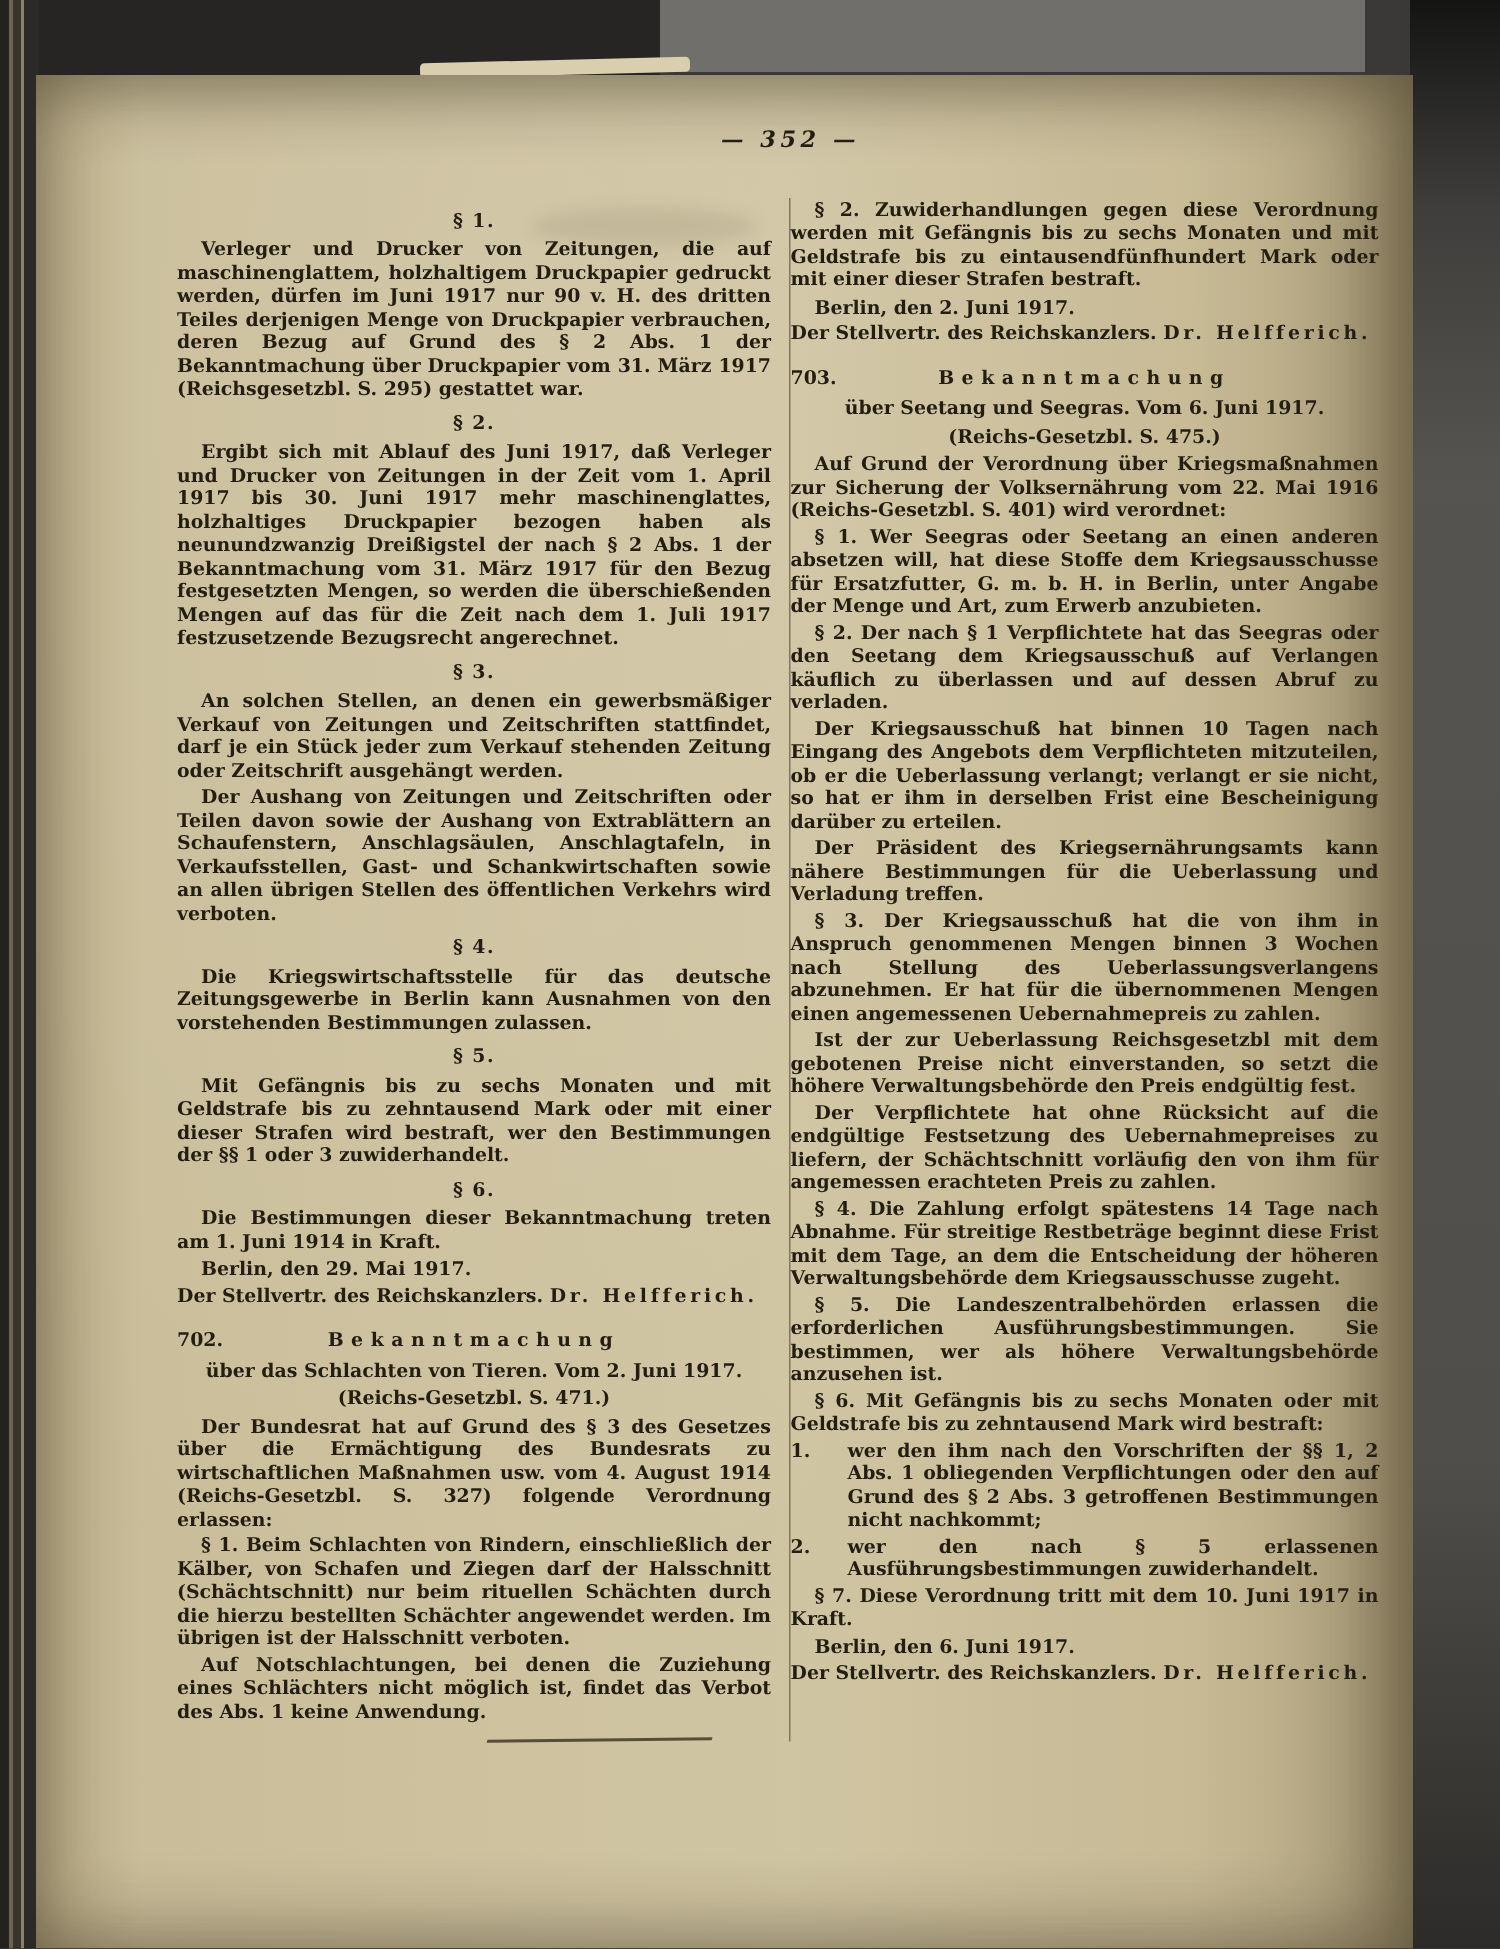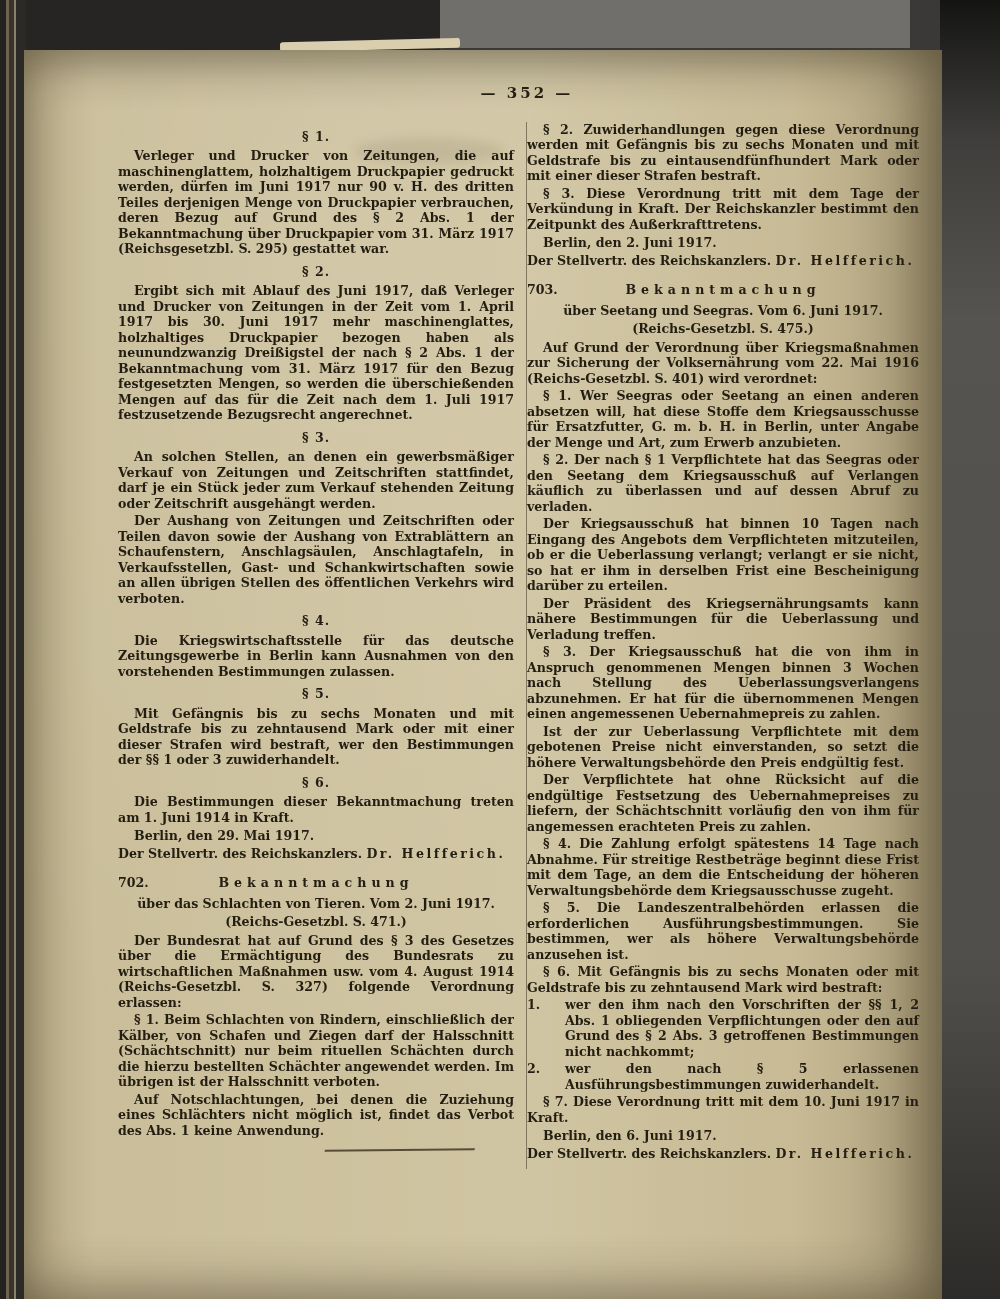--- a/index.html
+++ b/index.html
@@ -27,21 +27,21 @@
            linear-gradient(90deg,#b3a681 0,#cabe9a 70px,#d0c5a2 55%,#c7ba95 84%,#ab9e7a 100%);
          box-shadow: inset 0 14px 40px rgba(40,32,18,.28), inset -34px 0 55px rgba(55,45,25,.30),
                      inset 0 -20px 45px rgba(55,45,25,.18);}
   .smudge{position:absolute;left:330px;top:88px;width:150px;height:26px;border-radius:50%;
           background:rgba(70,60,40,.10);filter:blur(5px);}
 
   
   .content{position:absolute;left:94px;top:30px;width:818px;color:#241e12;
            font-weight:700;font-size:12.6px;line-height:15.5px;
            text-rendering:optimizeLegibility;hyphens:auto;}
-  .pagenum{text-align:center;font-size:15px;letter-spacing:3px;margin:6px 0 20px;}
+  .pagenum{text-align:center;font-size:15px;letter-spacing:3px;margin:6px 0 30px;font-style:italic;}
   .cols{display:flex;}
   .col{width:396px;}
   .col.right{width:392px;border-left:1px solid rgba(62,52,32,.55);margin-left:12px;}
 
   .blk{margin:0 0 2px;}
   .para{text-align:justify;text-indent:16px;}
   .sec{text-align:center;margin:7px 0 4px;letter-spacing:1px;}
   .numhead{position:relative;text-align:center;margin:14px 0 5px;}
   .nh-num{position:absolute;left:0;}
   .nh-text{letter-spacing:5px;}
@@ -90,33 +90,32 @@
             <div class="blk numhead"><span class="nh-num">702.</span><span class="nh-text">Bekanntmachung</span></div>
             <div class="blk subhead">über das Schlachten von Tieren. Vom 2. Juni 1917.</div>
             <div class="blk subhead">(Reichs-Gesetzbl. S. 471.)</div>
             <div class="blk para">Der Bundesrat hat auf Grund des § 3 des Gesetzes über die Ermächtigung des Bundesrats zu wirtschaftlichen Maßnahmen usw. vom 4. August 1914 (Reichs-Gesetzbl. S. 327) folgende Verordnung erlassen:</div>
             <div class="blk para">§ 1. Beim Schlachten von Rindern, einschließlich der Kälber, von Schafen und Ziegen darf der Halsschnitt (Schächtschnitt) nur beim rituellen Schächten durch die hierzu bestellten Schächter angewendet werden. Im übrigen ist der Halsschnitt verboten.</div>
             <div class="blk para">Auf Notschlachtungen, bei denen die Zuziehung eines Schlächters nicht möglich ist, findet das Verbot des Abs. 1 keine Anwendung.</div>
             <div class="blk flourish"></div>
           </div>
         <div class="col right">
             <div class="blk para">§ 2. Zuwiderhandlungen gegen diese Verordnung werden mit Gefängnis bis zu sechs Monaten und mit Geldstrafe bis zu eintausendfünfhundert Mark oder mit einer dieser Strafen bestraft.</div>
-            <div class="blk para">§ 3. Diese Verordnung tritt mit dem Tage der Verkündung in Kraft. Der Reichskanzler bestimmt den Zeitpunkt des Außerkrafttretens.</div>
             <div class="blk date">Berlin, den 2. Juni 1917.</div>
             <div class="blk sig"><span class="sig-pre">Der Stellvertr. des Reichskanzlers.</span> <span class="sig-name">Dr. Helfferich.</span></div>
             <div class="blk numhead"><span class="nh-num">703.</span><span class="nh-text">Bekanntmachung</span></div>
             <div class="blk subhead">über Seetang und Seegras. Vom 6. Juni 1917.</div>
             <div class="blk subhead">(Reichs-Gesetzbl. S. 475.)</div>
             <div class="blk para">Auf Grund der Verordnung über Kriegsmaßnahmen zur Sicherung der Volksernährung vom 22. Mai 1916 (Reichs-Gesetzbl. S. 401) wird verordnet:</div>
             <div class="blk para">§ 1. Wer Seegras oder Seetang an einen anderen absetzen will, hat diese Stoffe dem Kriegsausschusse für Ersatzfutter, G. m. b. H. in Berlin, unter Angabe der Menge und Art, zum Erwerb anzubieten.</div>
             <div class="blk para">§ 2. Der nach § 1 Verpflichtete hat das Seegras oder den Seetang dem Kriegsausschuß auf Verlangen käuflich zu überlassen und auf dessen Abruf zu verladen.</div>
             <div class="blk para">Der Kriegsausschuß hat binnen 10 Tagen nach Eingang des Angebots dem Verpflichteten mitzuteilen, ob er die Ueberlassung verlangt; verlangt er sie nicht, so hat er ihm in derselben Frist eine Bescheinigung darüber zu erteilen.</div>
             <div class="blk para">Der Präsident des Kriegsernährungsamts kann nähere Bestimmungen für die Ueberlassung und Verladung treffen.</div>
             <div class="blk para">§ 3. Der Kriegsausschuß hat die von ihm in Anspruch genommenen Mengen binnen 3 Wochen nach Stellung des Ueberlassungsverlangens abzunehmen. Er hat für die übernommenen Mengen einen angemessenen Uebernahmepreis zu zahlen.</div>
-            <div class="blk para">Ist der zur Ueberlassung Verpflichtete mit dem gebotenen Preise nicht einverstanden, so setzt die höhere Verwaltungsbehörde den Preis endgültig fest.</div>
+            <div class="blk para">Ist der zur Ueberlassung Reichsgesetzbl mit dem gebotenen Preise nicht einverstanden, so setzt die höhere Verwaltungsbehörde den Preis endgültig fest.</div>
             <div class="blk para">Der Verpflichtete hat ohne Rücksicht auf die endgültige Festsetzung des Uebernahmepreises zu liefern, der Schächtschnitt vorläufig den von ihm für angemessen erachteten Preis zu zahlen.</div>
             <div class="blk para">§ 4. Die Zahlung erfolgt spätestens 14 Tage nach Abnahme. Für streitige Restbeträge beginnt diese Frist mit dem Tage, an dem die Entscheidung der höheren Verwaltungsbehörde dem Kriegsausschusse zugeht.</div>
             <div class="blk para">§ 5. Die Landeszentralbehörden erlassen die erforderlichen Ausführungsbestimmungen. Sie bestimmen, wer als höhere Verwaltungsbehörde anzusehen ist.</div>
             <div class="blk para">§ 6. Mit Gefängnis bis zu sechs Monaten oder mit Geldstrafe bis zu zehntausend Mark wird bestraft:</div>
             <div class="blk listitem">
               <span class="li-num">1.</span>
               <span class="li-text">wer den ihm nach den Vorschriften der §§ 1, 2 Abs. 1 obliegenden Verpflichtungen oder den auf Grund des § 2 Abs. 3 getroffenen Bestimmungen nicht nachkommt;</span>
             </div>
             <div class="blk listitem">
               <span class="li-num">2.</span>

